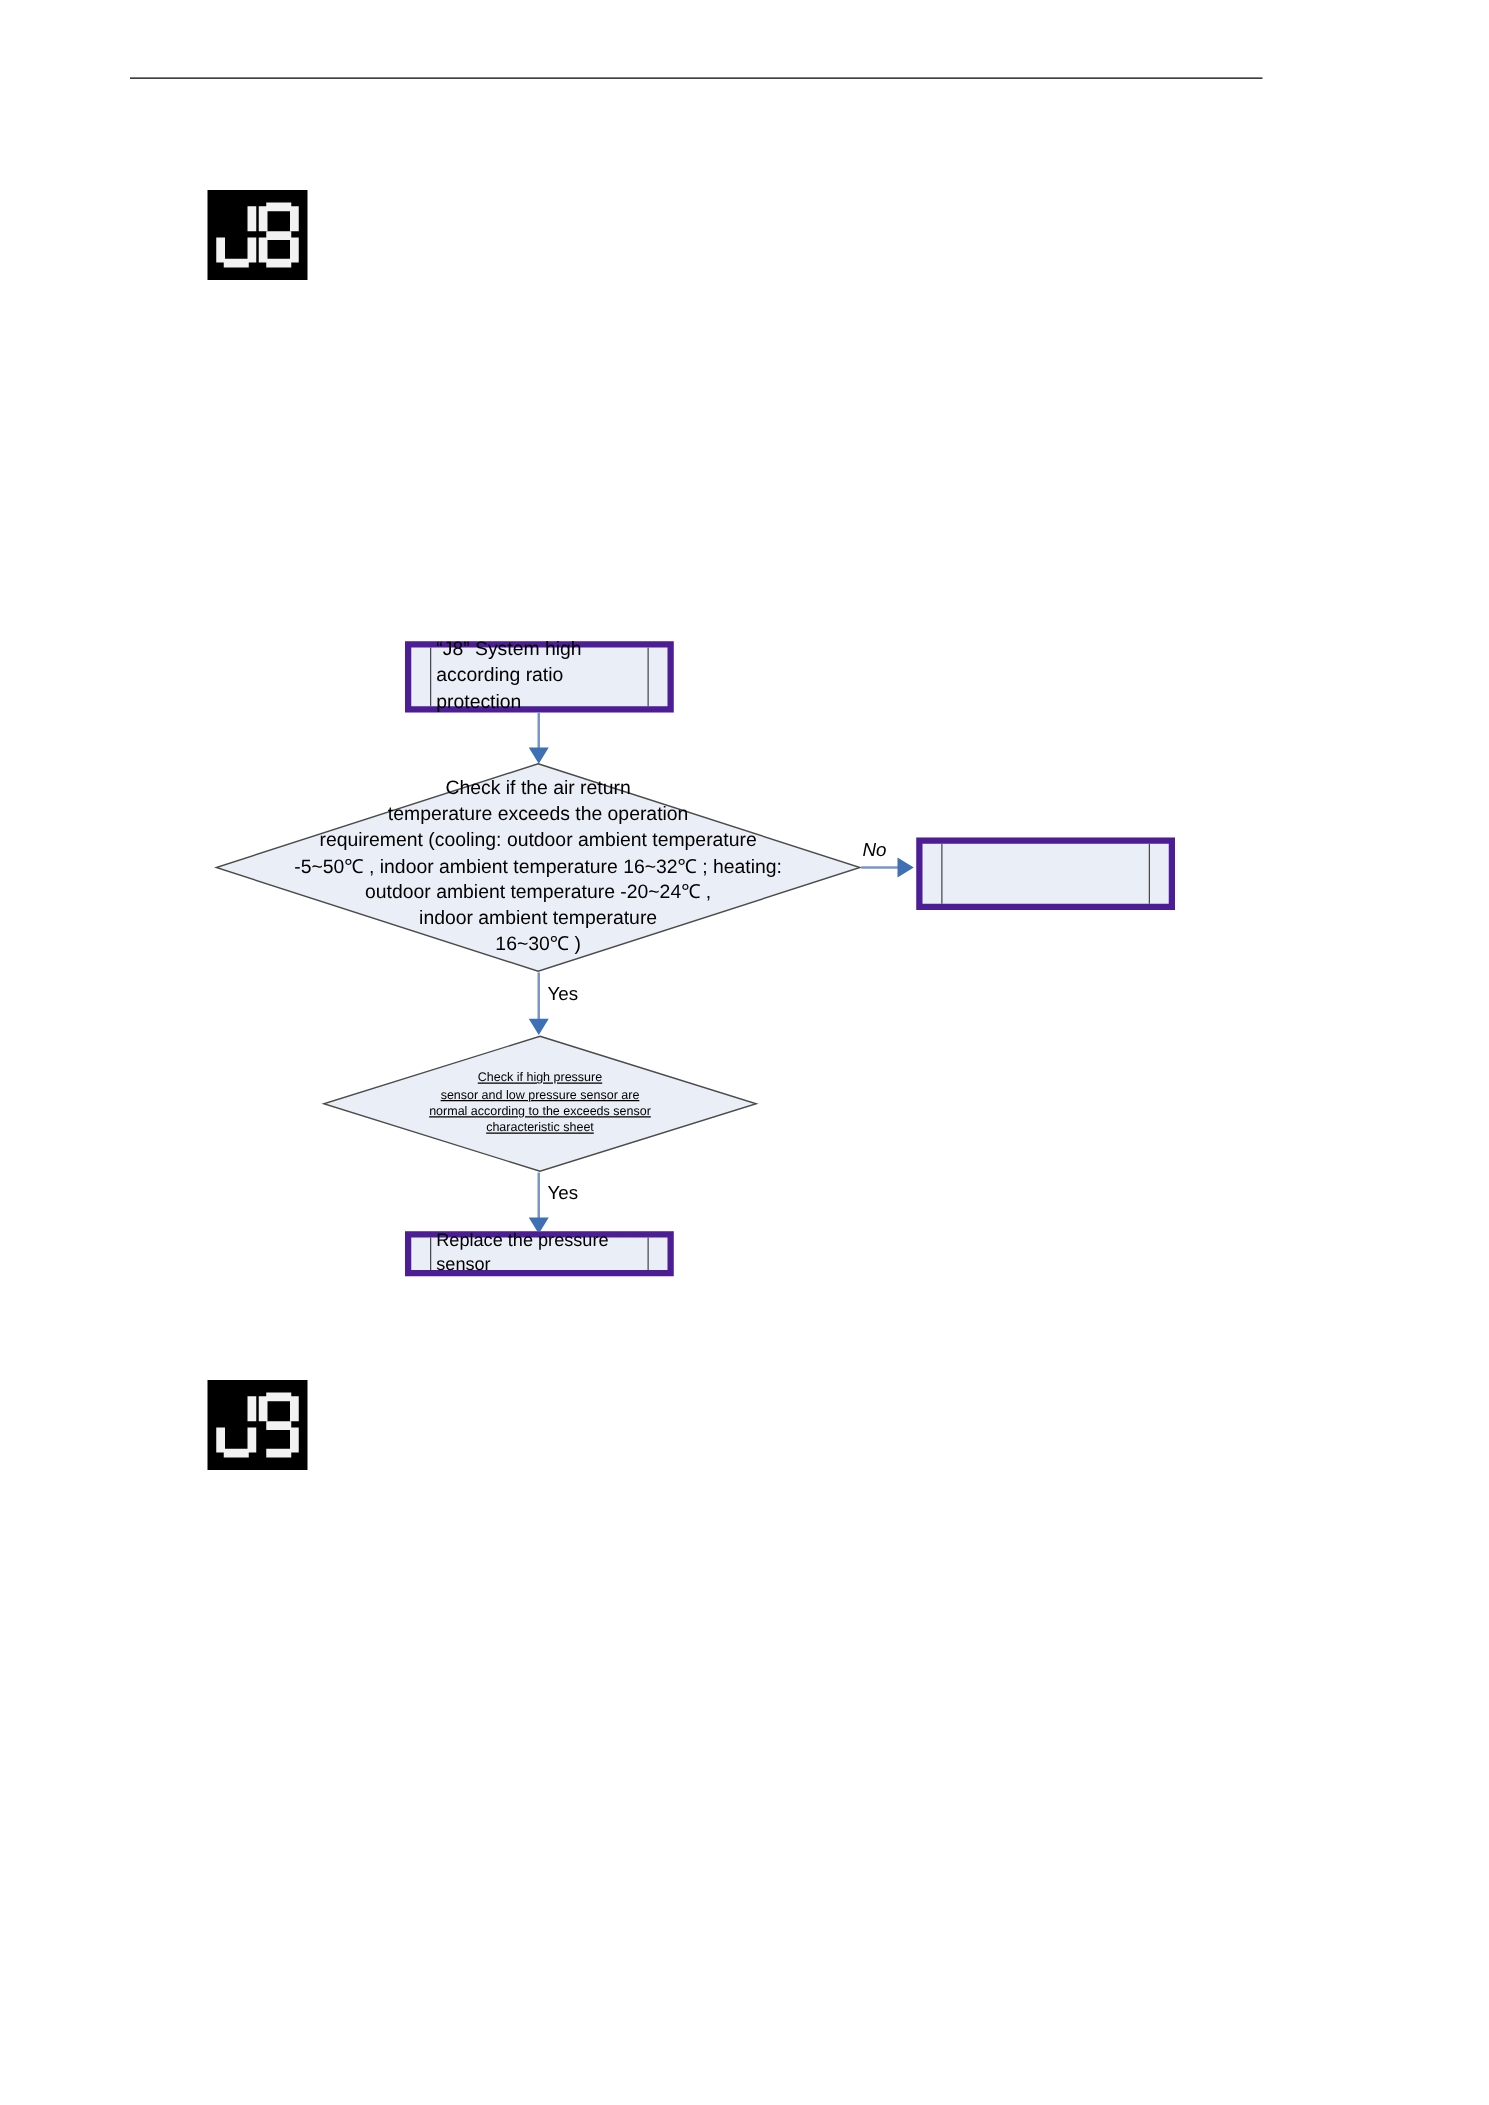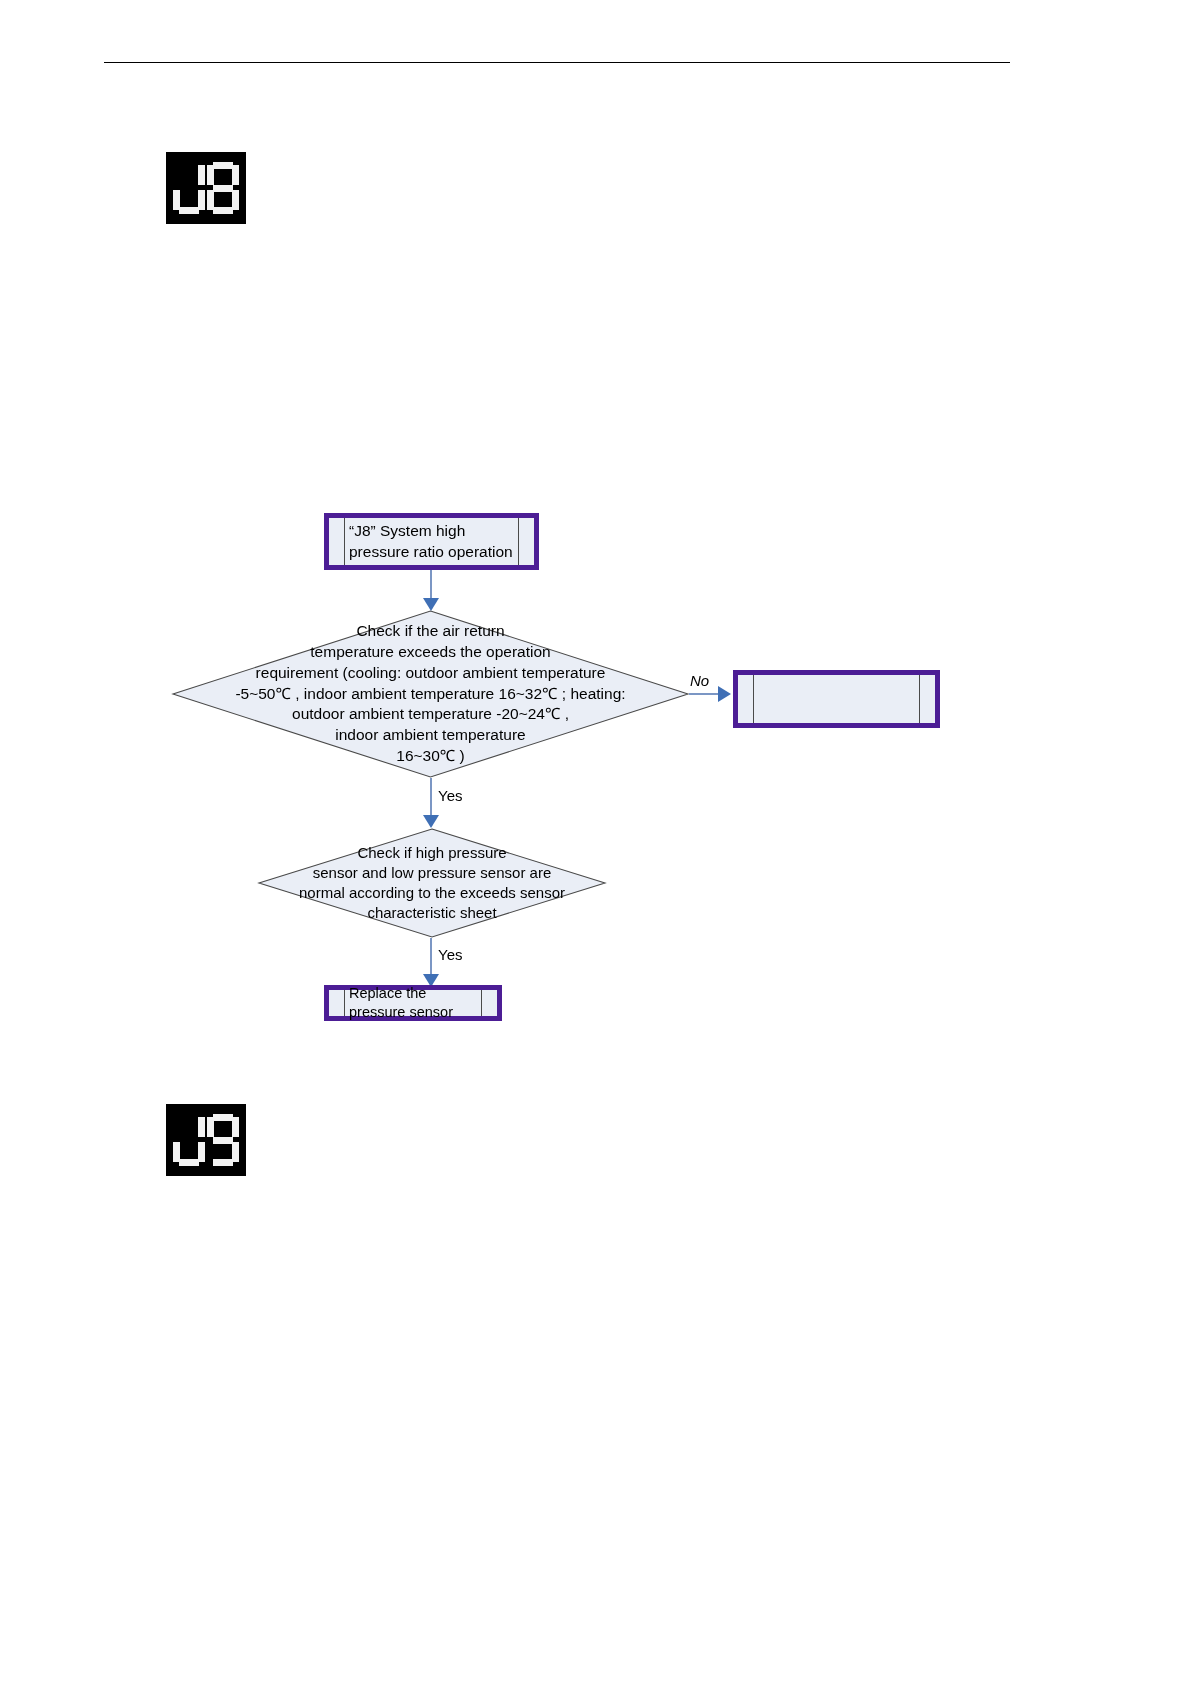--- a/index.html
+++ b/index.html
@@ -173,21 +173,21 @@
       <span class="seg v f"></span>
       <span class="seg h g"></span>
     </div>
   </div>
 
   <div class="fc-box center" style="left:324px; top:513px; width:215px; height:57px;">
     <span class="bar-left"></span>
     <span class="bar-right"></span>
     <div class="box-text">
       <span>“J8” System high</span>
-      <span>pressure ratio operation</span>
+      <span>according ratio protection</span>
     </div>
   </div>
 
   <div class="conn vert" style="left:430px; top:570px; height:33px;"></div>
   <div class="arrow-down" style="left:423px; top:598px;"></div>
 
   <div class="fc-diamond" style="left:172px; top:610px; width:517px; height:168px;">
     <svg width="517" height="168" viewBox="0 0 517 168">
       <polygon points="258.5,1 516,84 258.5,167 1,84" fill="#eaeef6" stroke="#4a4a4a" stroke-width="1.1"></polygon>
     </svg>
@@ -212,33 +212,33 @@
   </div>
 
   <div class="conn vert" style="left:430px; top:778px; height:42px;"></div>
   <div class="arrow-down" style="left:423px; top:815px;"></div>
   <div class="edge-label" style="left:438px; top:787px;">Yes</div>
 
   <div class="fc-diamond" style="left:258px; top:828px; width:348px; height:110px;">
     <svg width="348" height="110" viewBox="0 0 348 110">
       <polygon points="174,1 347,55 174,109 1,55" fill="#eaeef6" stroke="#4a4a4a" stroke-width="1.1"></polygon>
     </svg>
-    <div class="dia-text" style="font-size:15px; line-height:1.34;">
+    <div class="dia-text" style="font-size:10px; line-height:1.34;text-decoration:underline;">
       <span>Check if high pressure</span>
       <span>sensor and low pressure sensor are</span>
       <span>normal according to the exceeds sensor</span>
       <span>characteristic sheet</span>
     </div>
   </div>
 
   <div class="conn vert" style="left:430px; top:938px; height:42px;"></div>
   <div class="arrow-down" style="left:423px; top:974px;"></div>
   <div class="edge-label" style="left:438px; top:946px;">Yes</div>
 
-  <div class="fc-box" style="left:324px; top:985px; width:178px; height:36px;">
+  <div class="fc-box" style="left:324px; top:985px; width:215px; height:36px;">
     <span class="bar-left"></span>
     <span class="bar-right"></span>
     <div class="box-text" style="left:20px; right:20px; font-size:14.5px;">
       <span>Replace the pressure sensor</span>
     </div>
   </div>
 
   <div class="led-display" style="left:166px; top:1104px; width:80px; height:72px;">
     <div class="digit">
       <span class="seg h a off"></span>

